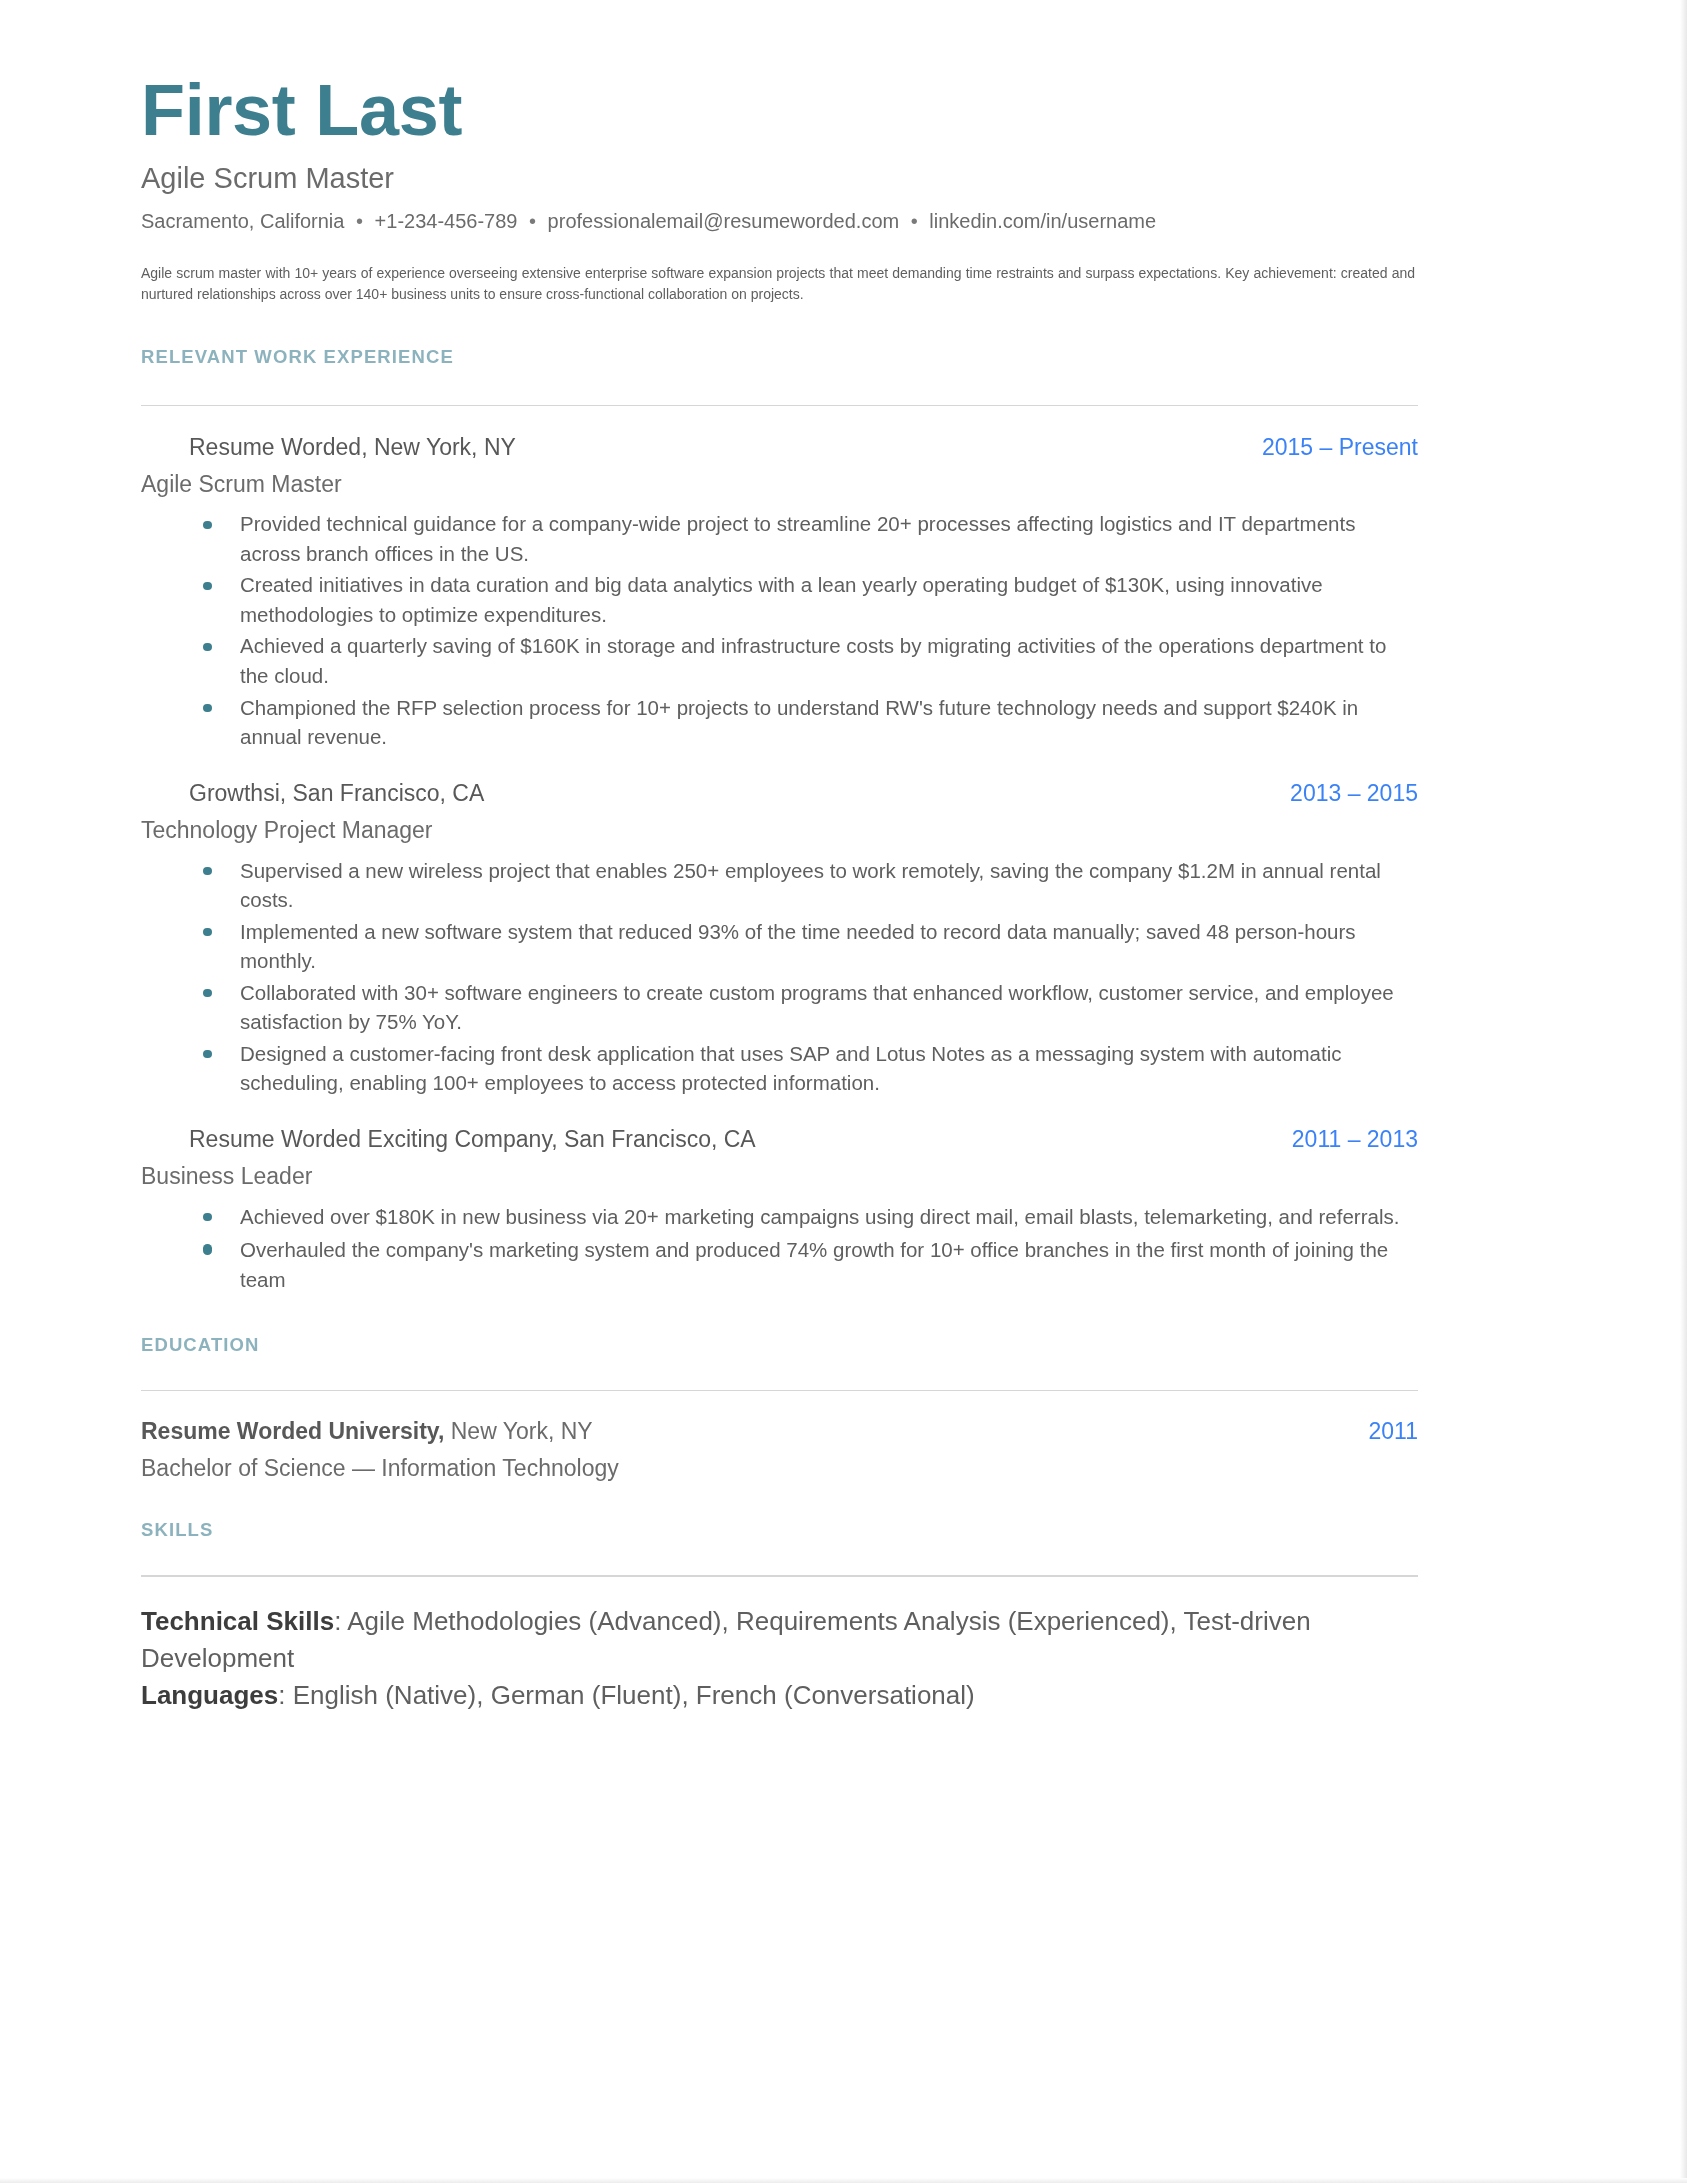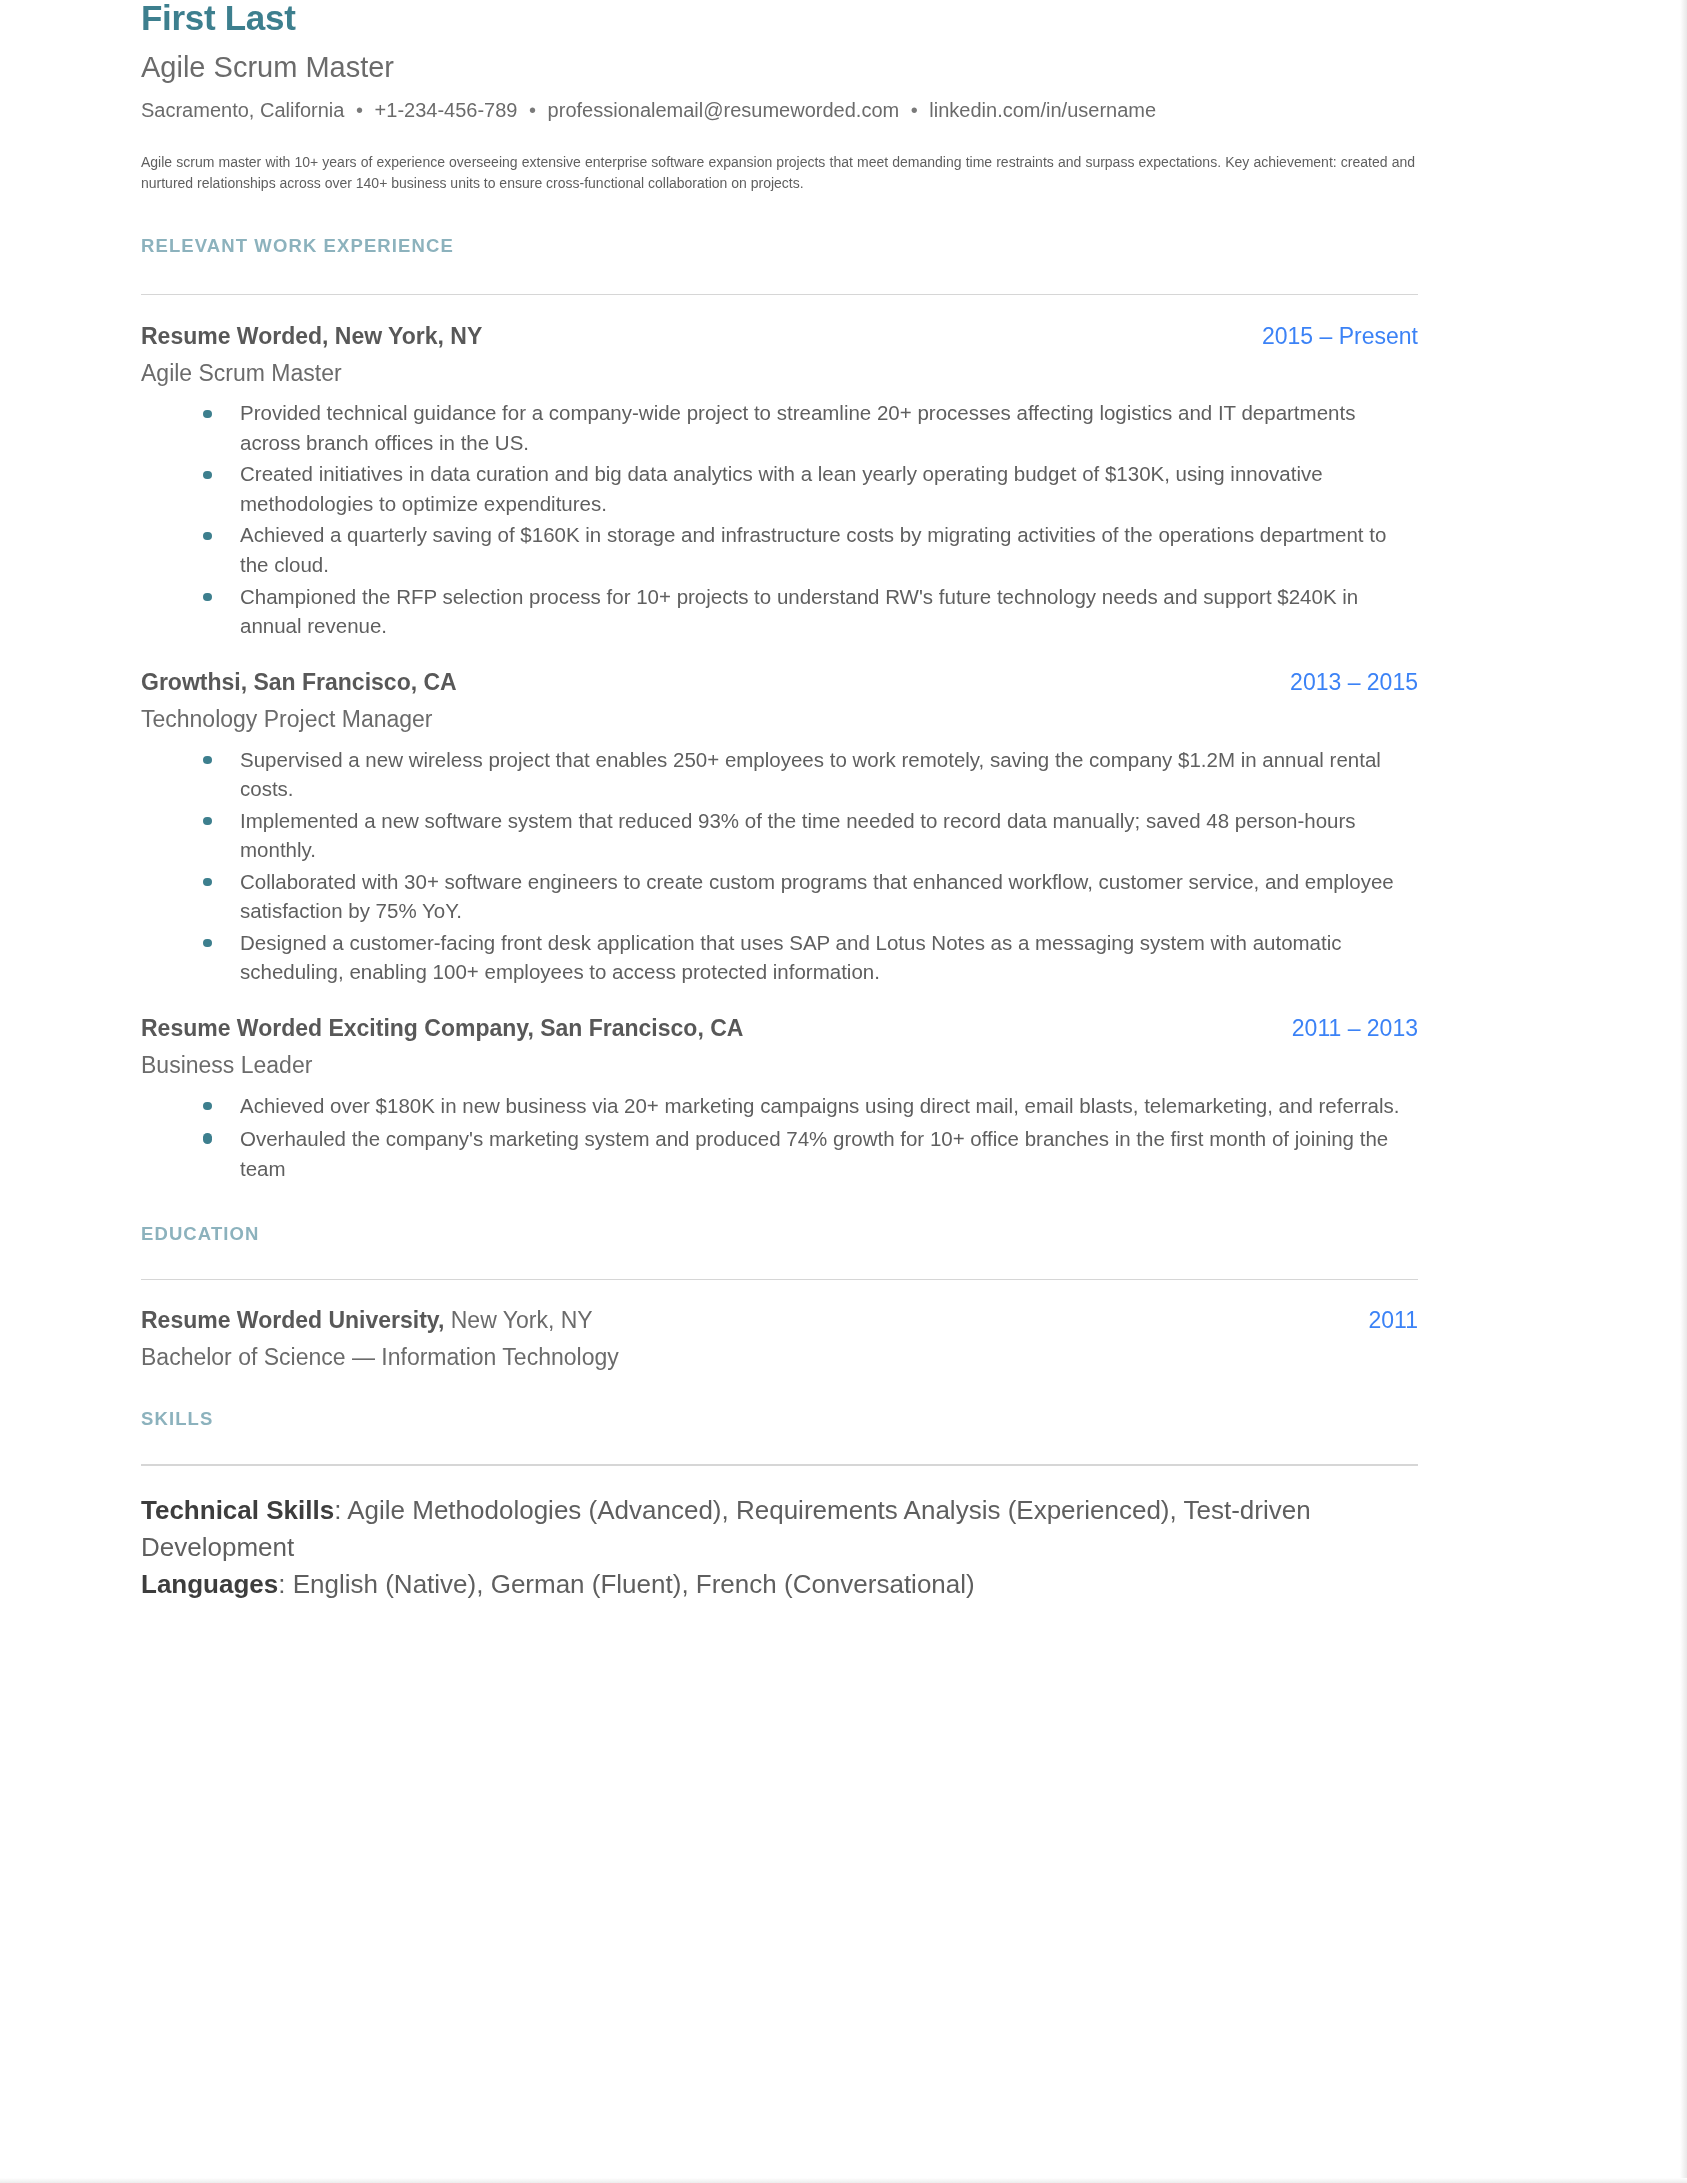--- a/index.html
+++ b/index.html
@@ -35,25 +35,26 @@
   .content {
     position: absolute;
     left: 141px;
     top: 0;
     width: 1277px;
   }
 
   
   .name {
     color: #3d7f8e;
-    font-size: 35px;
+    font-size: 72px;
     font-weight: bold;
     line-height: 1.0;
     letter-spacing: -0.3px;
     margin: 0;
+    padding-top: 74px;
   }
   .headline {
     color: #6b6b6b;
     font-size: 29px;
     font-weight: normal;
     line-height: 1.1;
     margin: 0;
     padding-top: 17px;
   }
   .contact {
@@ -106,22 +107,23 @@
   .entry.first { padding-top: 28px; }
   .entry-head {
     display: flex;
     justify-content: space-between;
     align-items: baseline;
     width: 1277px;
   }
   .org {
     color: #585858;
     font-size: 23px;
-    font-weight: bold;
-    line-height: 1.15;
+    font-weight: normal;
+    line-height: 1.15;
+    margin-left: 48px;
   }
   .dates {
     color: #3b82f6;
     font-size: 23px;
     font-weight: normal;
     line-height: 1.15;
     white-space: nowrap;
   }
   .role {
     color: #6b6b6b;

